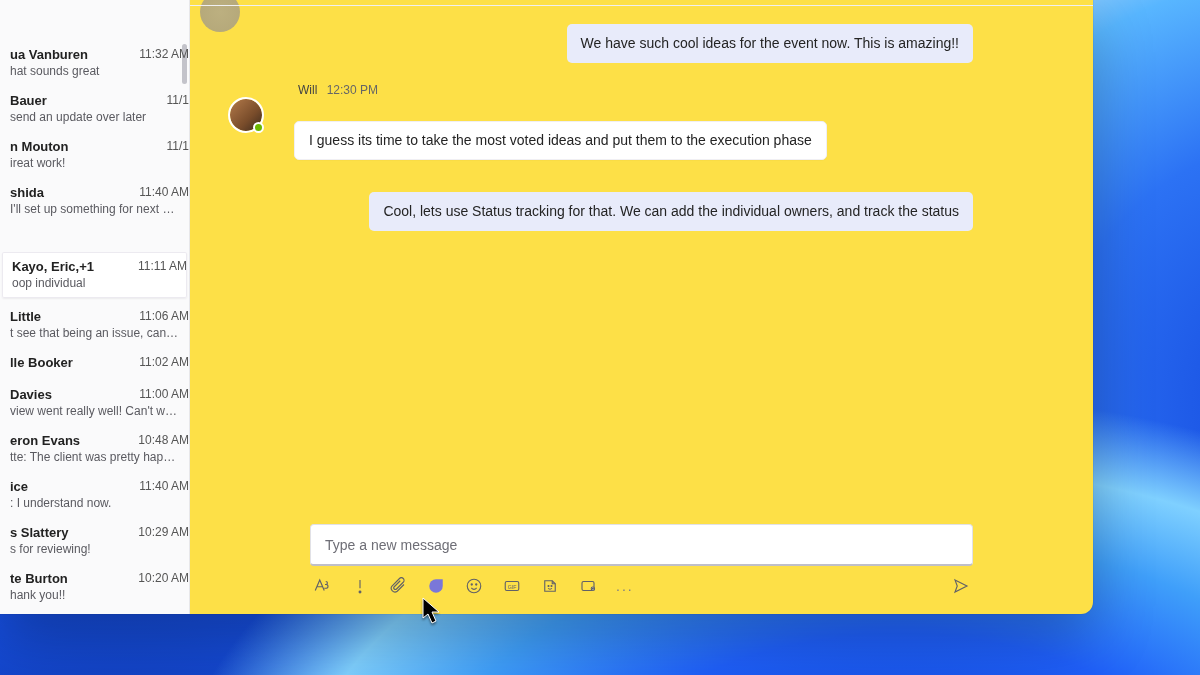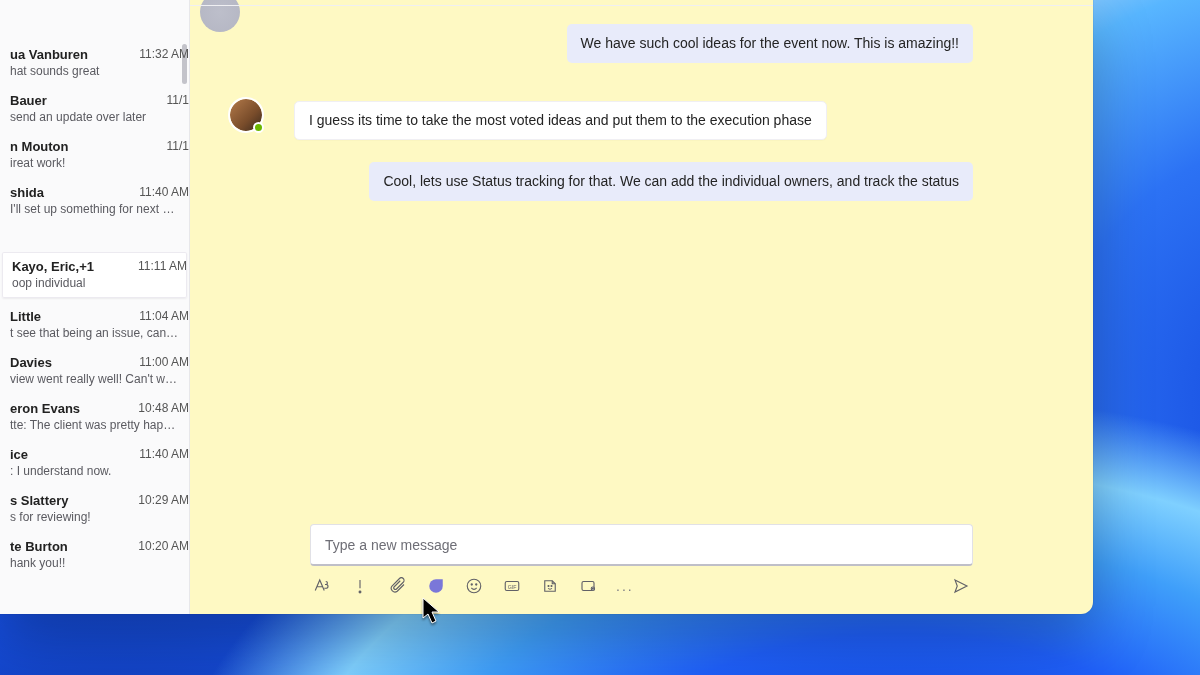--- a/index.html
+++ b/index.html
@@ -12,21 +12,21 @@
     background:
       radial-gradient(1400px 800px at 75% 120%, #0a40c9 0%, #1f5ff9 22%, #3f9ffa 34%, #7fd0ff 43%, rgba(255,255,255,0) 52%),
       radial-gradient(900px 900px at 110% 60%, #1346dd 0%, #2c72f4 30%, #58b6ff 48%, rgba(255,255,255,0) 60%),
       radial-gradient(1100px 900px at 10% 130%, #0b2a8e 0%, #1752e6 35%, rgba(255,255,255,0) 60%),
       linear-gradient(180deg,#cfe5fb 0%,#bcd7f5 40%,#a6c5f0 100%);
     z-index:0;
   }
 
   .win {
     position:absolute; left:0; top:0; width:1093px; height:614px;
-    background:#fef9c3;
+    background:#fde047;
     border-radius:0 0 12px 0;
     box-shadow:0 24px 60px rgba(0,0,0,.25), 0 0 0 1px rgba(0,0,0,.04);
     display:flex; z-index:1; overflow:hidden;
   }
 
   
   .list { width:190px; height:100%; border-right:1px solid #e7e7ea; background:#fafafb; overflow:hidden; position:relative;}
   .list-padding { height:40px; border-bottom:1px solid transparent;}
   .item { padding:7px 10px 8px 10px; border-bottom:0; cursor:pointer; position:relative; }
   .item.active { background:#ffffff; box-shadow:inset 0 0 0 1px #eceaf0, 0 1px 2px rgba(0,0,0,.06); border-radius:2px; margin:4px 2px;}
@@ -106,22 +106,27 @@
           <span class="prev">I'll set up something for next week to...</span>
         </div>
         <div class="spacer"></div>
         <div class="item active">
           <span class="name">Kayo, Eric,+1</span>
           <span class="time">11:11 AM</span>
           <span class="prev">oop individual</span>
         </div>
         <div class="item">
           <span class="name">Little</span>
-          <span class="time">11:04 AM</span>
+          <span class="time">11:06 AM</span>
           <span class="prev">t see that being an issue, can take t...</span>
+        </div>
+        <div class="item">
+          <span class="name">lle Booker</span>
+          <span class="time">11:02 AM</span>
+          <span class="prev"></span>
         </div>
         <div class="item">
           <span class="name">Davies</span>
           <span class="time">11:00 AM</span>
           <span class="prev">view went really well! Can't wait to...</span>
         </div>
         <div class="item">
           <span class="name">eron Evans</span>
           <span class="time">10:48 AM</span>
           <span class="prev">tte: The client was pretty happy with...</span>
@@ -151,25 +156,29 @@
     <div class="messages">
 
       <div class="row-right">
         <div class="bubble-me">We have such cool ideas for the event now. This is amazing!!</div>
       </div>
 
       <div class="row-left" style="padding-left:4px;">
         <div class="avatar">
           <div class="presence"></div>
         </div>
+        <div class="meta">
+          <span class="who">Will</span>
+          <span>12:30 PM</span>
+        </div>
         <br>
         <div class="bubble">I guess its time to take the most voted ideas and put them to the execution phase</div>
       </div>
 
-      <div class="row-right" style="margin-top:14px;">
+      <div class="row-right" style="margin-top:24px;">
         <div class="bubble-me wide">Cool, lets use Status tracking for that. We can add the individual owners, and track the status</div>
       </div>
 
     </div>
 
     <div class="composer">
       <div class="input">
         <span>Type a new message</span>
       </div>
       <div class="tools">

